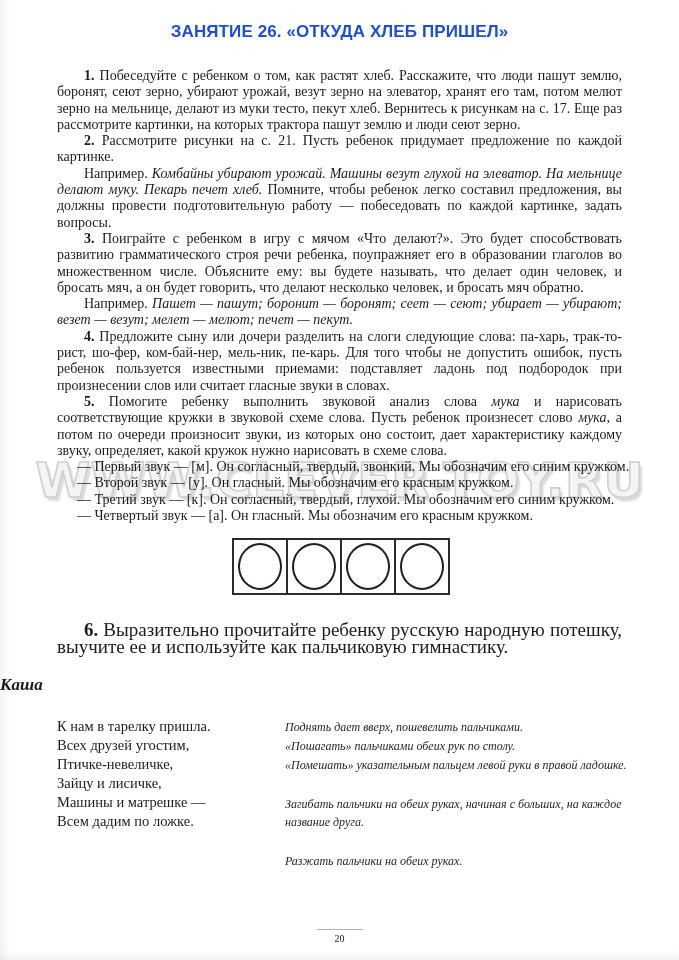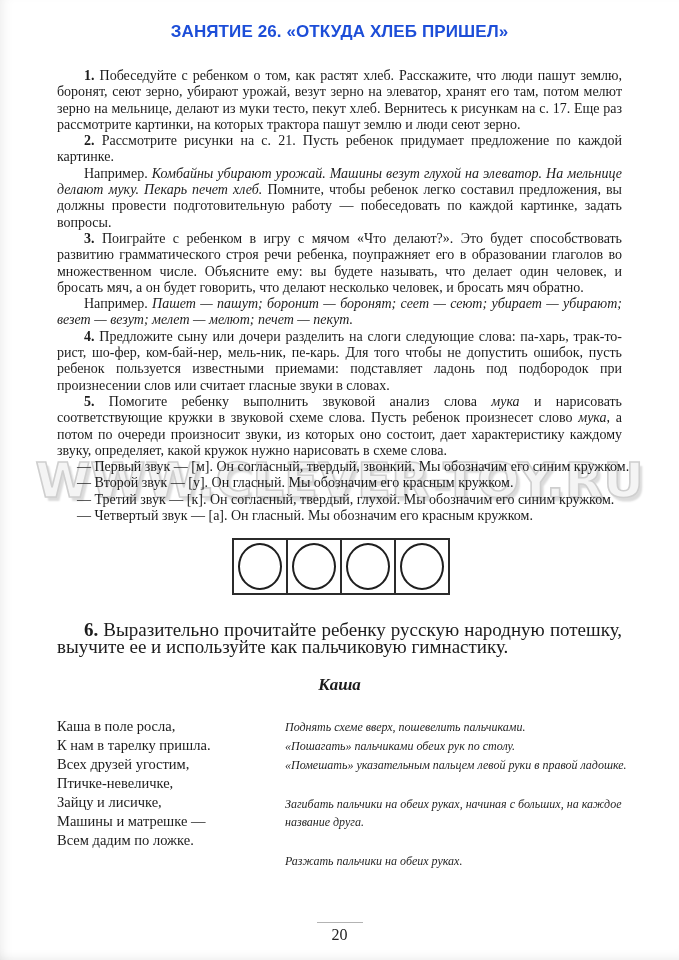--- a/index.html
+++ b/index.html
@@ -87,21 +87,21 @@
   .p6-block {
     position: relative;
     z-index: 1;
     margin: 26px 57px 0;
     font-size: 19px;
     line-height: 17px;
     text-align: justify;
   }
   .kasha-heading {
     margin: 20px 0 0;
-    text-align: center;
+    text-align: left;
     font-size: 17px;
     font-weight: bold;
     font-style: italic;
   }
   .poem {
     position: relative;
     z-index: 1;
     margin: 22px 57px 0;
     height: 160px;
   }
@@ -129,21 +129,21 @@
     left: 0;
     width: 100%;
     text-align: center;
   }
   .footer-rule {
     width: 46px;
     height: 1px;
     background: #b3b3b3;
     margin: 0 auto 3px;
   }
-  .footer-num { font-size: 16px; color: #222; }
+  .footer-num { font-size: 10px; color: #222; }
 </style>
 </head>
 <body>
 
 <div class="page">
 
   <div class="watermark">WWW.CLEVER-TOY.RU</div>
 
   <h1 class="title">ЗАНЯТИЕ 26. «ОТКУДА ХЛЕБ ПРИШЕЛ»</h1>
 
@@ -184,30 +184,29 @@
     </div>
 
   <div class="p6-block">
     <p class="para"><b>6.</b><span> Выразительно прочитайте ребенку русскую народную потешку, выучите ее и используйте как пальчиковую гимнастику.</span></p>
   </div>
 
   <div class="kasha-heading">Каша</div>
 
   <div class="poem">
     <div class="poem-left">
-      <div>Каша в поле росла,</div>
       <div>К нам в тарелку пришла.</div>
       <div>Всех друзей угостим,</div>
       <div>Птичке-невеличке,</div>
       <div>Зайцу и лисичке,</div>
       <div>Машины и матрешке —</div>
       <div>Всем дадим по ложке.</div>
     </div>
     <div class="poem-right">
-      <div class="instr" style="top:0px">Поднять схеме вверх, пошевелить пальчиками.</div>
+      <div class="instr" style="top:0px">Поднять дает вверх, пошевелить пальчиками.</div>
       <div class="instr" style="top:19px">«Пошагать» пальчиками обеих рук по столу.</div>
       <div class="instr" style="top:38px">«Помешать» указательным пальцем левой руки в правой ладошке.</div>
       <div class="instr" style="top:77px">Загибать пальчики на обеих руках, начиная с больших, на каждое название друга.</div>
       <div class="instr" style="top:134px">Разжать пальчики на обеих руках.</div>
     </div>
   </div>
 
   <div class="footer">
     <div class="footer-rule"></div>
     <div class="footer-num">20</div>

